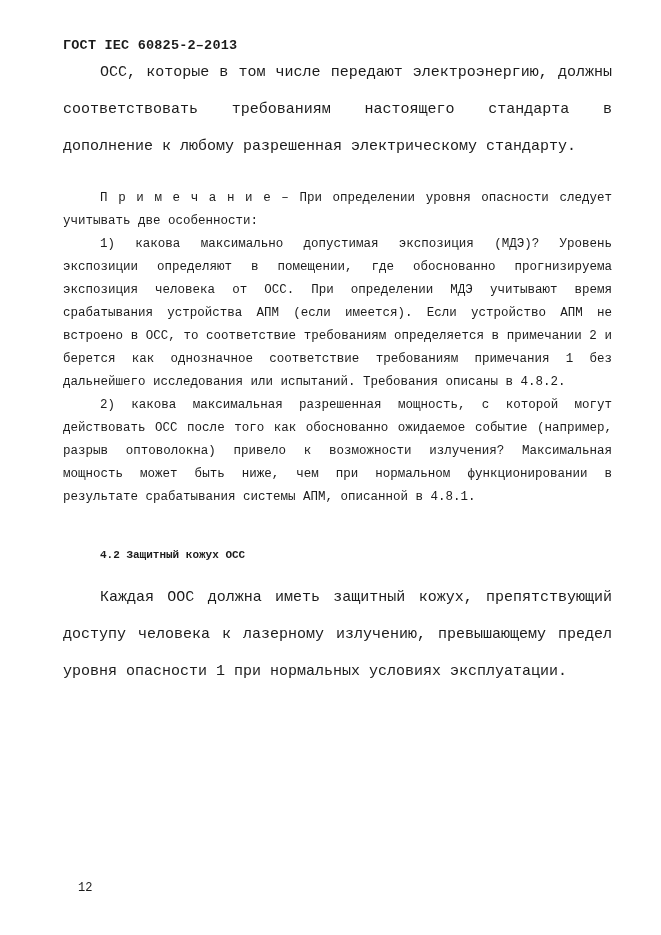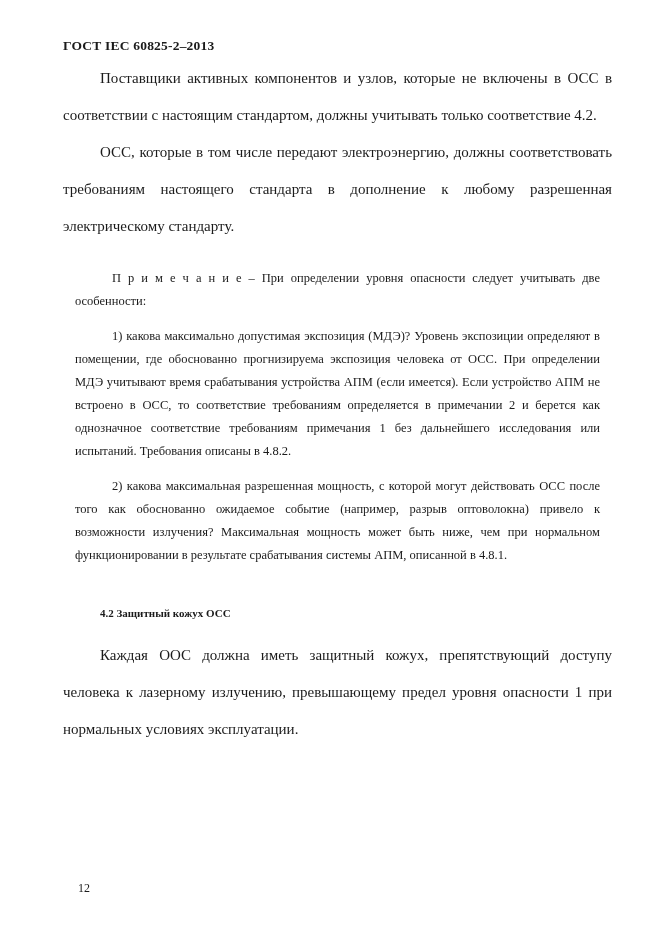--- a/index.html
+++ b/index.html
@@ -7,21 +7,21 @@
     padding: 0;
     background: #ffffff;
   }
   .page {
     position: relative;
     width: 661px;
     height: 935px;
     background: #ffffff;
     box-sizing: border-box;
     padding: 38px 49px 0 63px;
-    font-family: Liberation Serif, serif;
+    font-family: Liberation Mono, monospace;
     color: #1b1b1b;
     overflow: hidden;
   }
   .doc-header {
     font-size: 13.5px;
     font-weight: bold;
     line-height: 16px;
     letter-spacing: 0.2px;
   }
   .body-para {
@@ -31,21 +31,21 @@
     text-align: justify;
     text-indent: 37px;
   }
   .para-first {
     margin-top: 6px;
   }
   .note {
     margin-top: 22px;
   }
   .note-para {
-    margin: 12px;
+    margin: 0;
     font-size: 12.5px;
     line-height: 23px;
     text-align: justify;
     text-indent: 37px;
   }
   .section-heading {
     margin: 36px 0 0 0;
     padding-left: 37px;
     font-size: 11px;
     font-weight: bold;
@@ -62,21 +62,20 @@
     line-height: 14px;
   }
 </style>
 </head>
 <body>
 
 <div class="page">
 
   <div class="doc-header">ГОСТ IEC 60825-2–2013</div>
 
-  <p class="body-para para-first">Поставщики активных компонентов и узлов, которые не включены в ОСС в соответствии с настоящим стандартом, должны учитывать только соответствие 4.2.</p>
 
   <p class="body-para">ОСС, которые в том числе передают электроэнергию, должны соответствовать требованиям настоящего стандарта в дополнение к любому разрешенная электрическому стандарту.</p>
 
   <div class="note">
     <p class="note-para">П р и м е ч а н и е – При определении уровня опасности следует учитывать две особенности:</p>
     <p class="note-para">1) какова максимально допустимая экспозиция (МДЭ)? Уровень экспозиции определяют в помещении, где обоснованно прогнизируема экспозиция человека от ОСС. При определении МДЭ учитывают время срабатывания устройства АПМ (если имеется). Если устройство АПМ не встроено в ОСС, то соответствие требованиям определяется в примечании 2 и берется как однозначное соответствие требованиям примечания 1 без дальнейшего исследования или испытаний. Требования описаны в 4.8.2.</p>
     <p class="note-para">2) какова максимальная разрешенная мощность, с которой могут действовать ОСС после того как обоснованно ожидаемое событие (например, разрыв оптоволокна) привело к возможности излучения? Максимальная мощность может быть ниже, чем при нормальном функционировании в результате срабатывания системы АПМ, описанной в 4.8.1.</p>
   </div>
 
   <h2 class="section-heading">4.2 Защитный кожух ОСС</h2>

